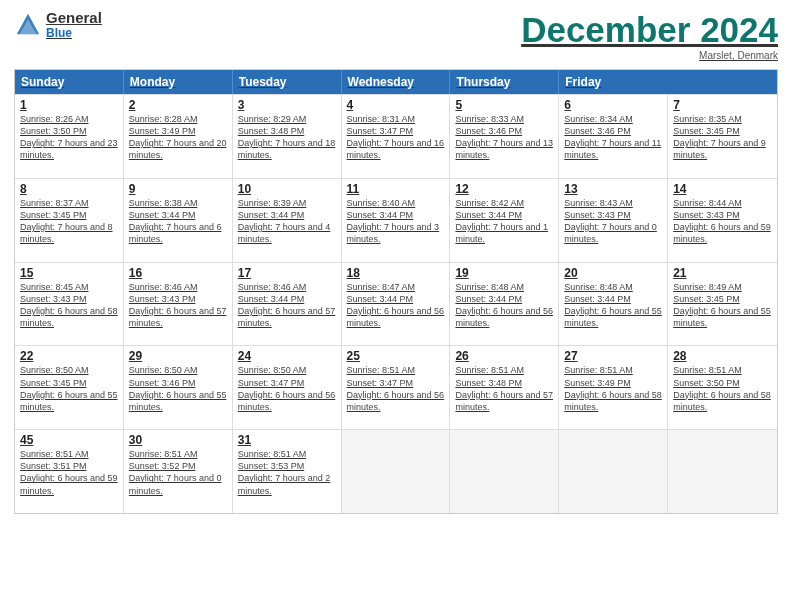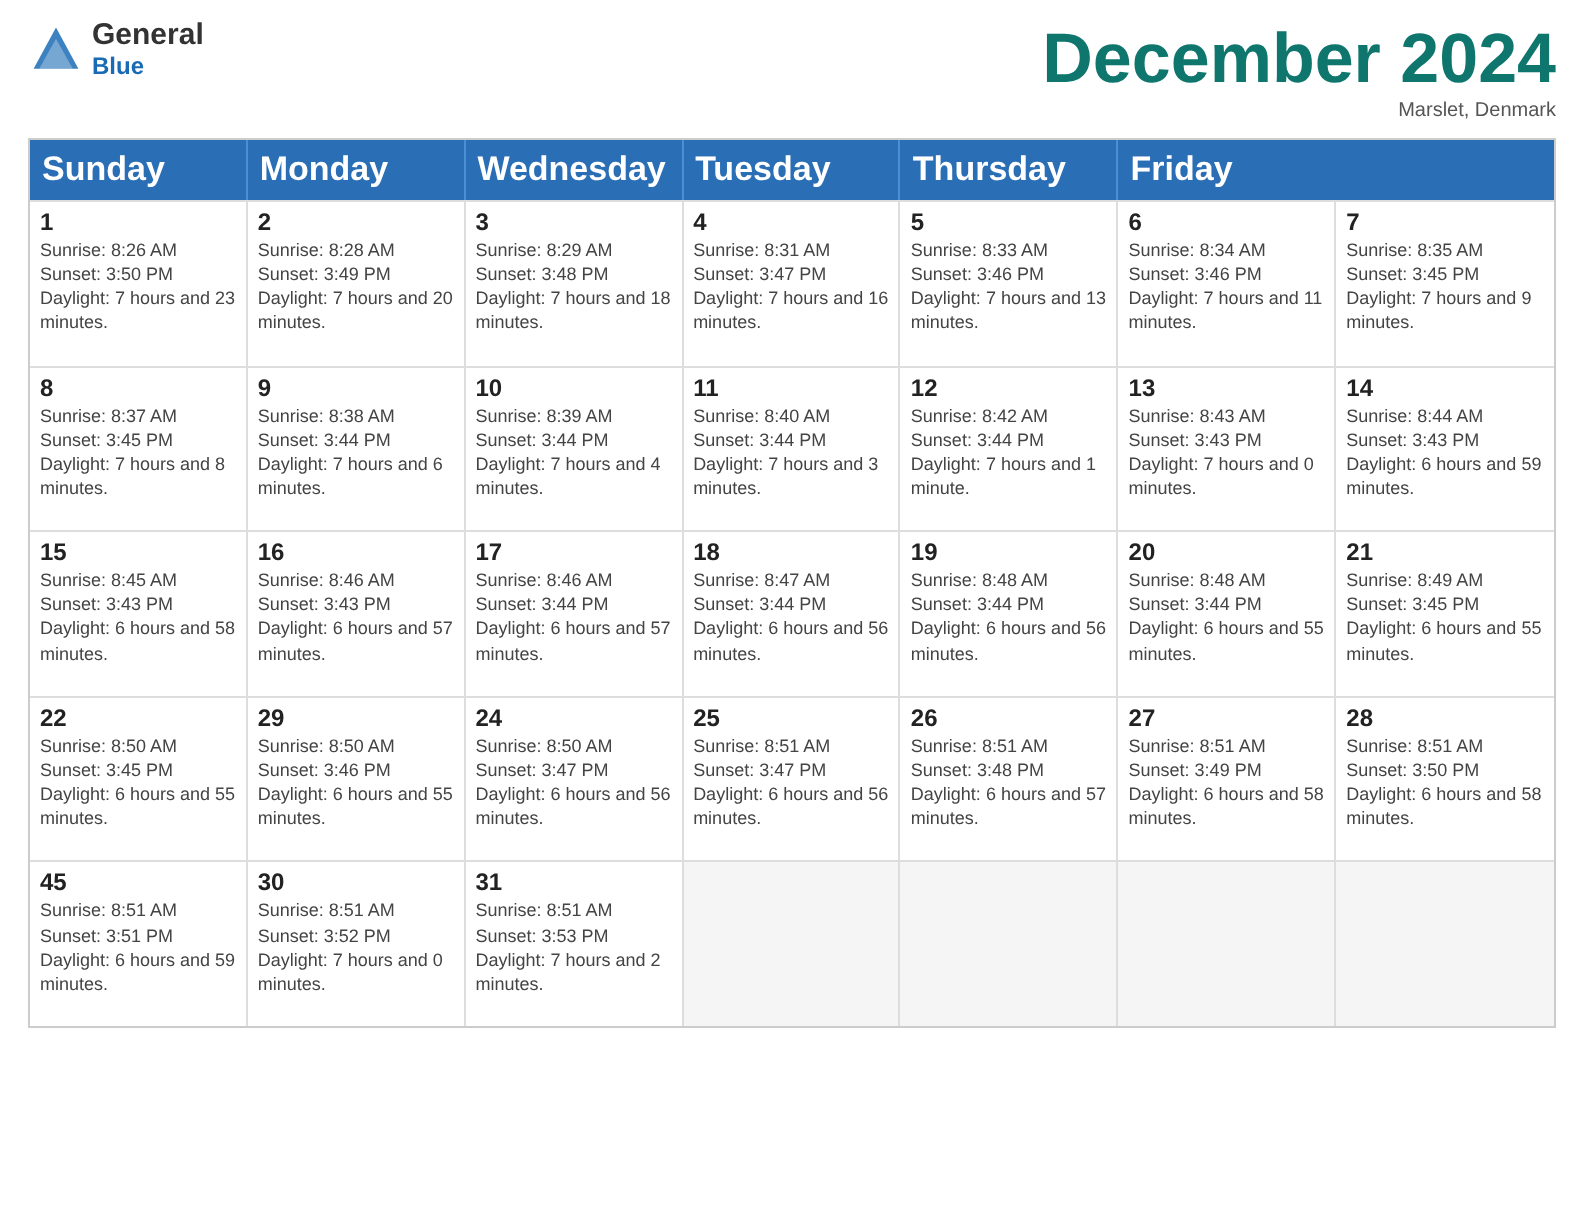--- a/index.html
+++ b/index.html
@@ -11,20 +11,21 @@
       font-size: 11px;
       color: #333;
       overflow: hidden;
     }
     .page {
       width: 792px;
       height: 524px;
       padding: 10px 14px 10px 14px;
       display: flex;
       flex-direction: column;
+      text-decoration: underline;
     }
     .header {
       display: flex;
       justify-content: space-between;
       align-items: flex-start;
       margin-bottom: 8px;
     }
     .logo {
       display: flex;
       align-items: center;
@@ -68,21 +69,21 @@
       border: 1px solid #ccc;
     }
     .cal-header {
       display: grid;
       grid-template-columns: repeat(7, 1fr);
       background: #2a6eb5;
     }
     .cal-header-cell {
       color: #fff;
       font-weight: bold;
-      font-size: 17px;
+      font-size: 12px;
       padding: 5px 6px;
       border-right: 1px solid #4a8ed5;
       text-align: left;
     }
     .cal-header-cell:last-child { border-right: none; }
     .cal-body {
       flex: 1;
       display: flex;
       flex-direction: column;
     }
@@ -135,22 +136,22 @@
     <div class="title-block">
       <div class="title-month">December 2024</div>
       <div class="title-location">Marslet, Denmark</div>
     </div>
   </div>
 
   <div class="calendar">
     <div class="cal-header">
       <div class="cal-header-cell">Sunday</div>
       <div class="cal-header-cell">Monday</div>
+      <div class="cal-header-cell">Tuesday</div>
       <div class="cal-header-cell">Wednesday</div>
-      <div class="cal-header-cell">Tuesday</div>
       <div class="cal-header-cell">Thursday</div>
       <div class="cal-header-cell">Friday</div>
     </div>
     <div class="cal-body" id="cal-body">
     <div class="cal-row">
           <div class="cal-cell">
             <span class="cell-day">1</span>
             <div class="cell-info">Sunrise: 8:26 AM<br>Sunset: 3:50 PM<br>Daylight: 7 hours and 23 minutes.</div>
           </div>
           <div class="cal-cell">

